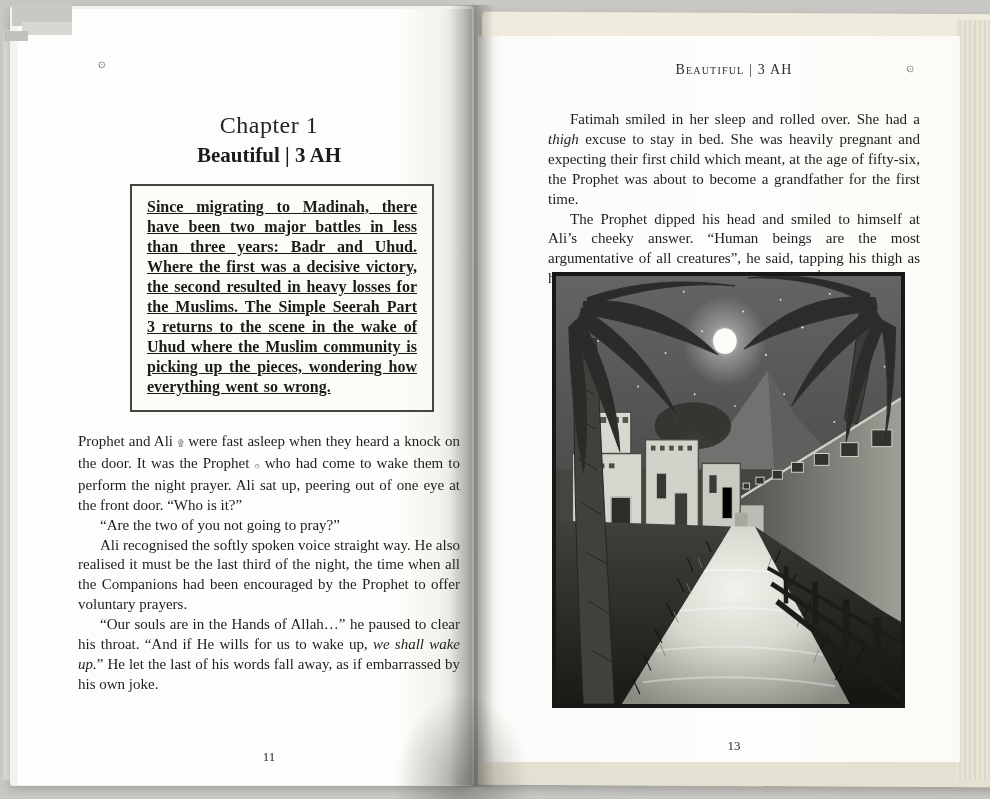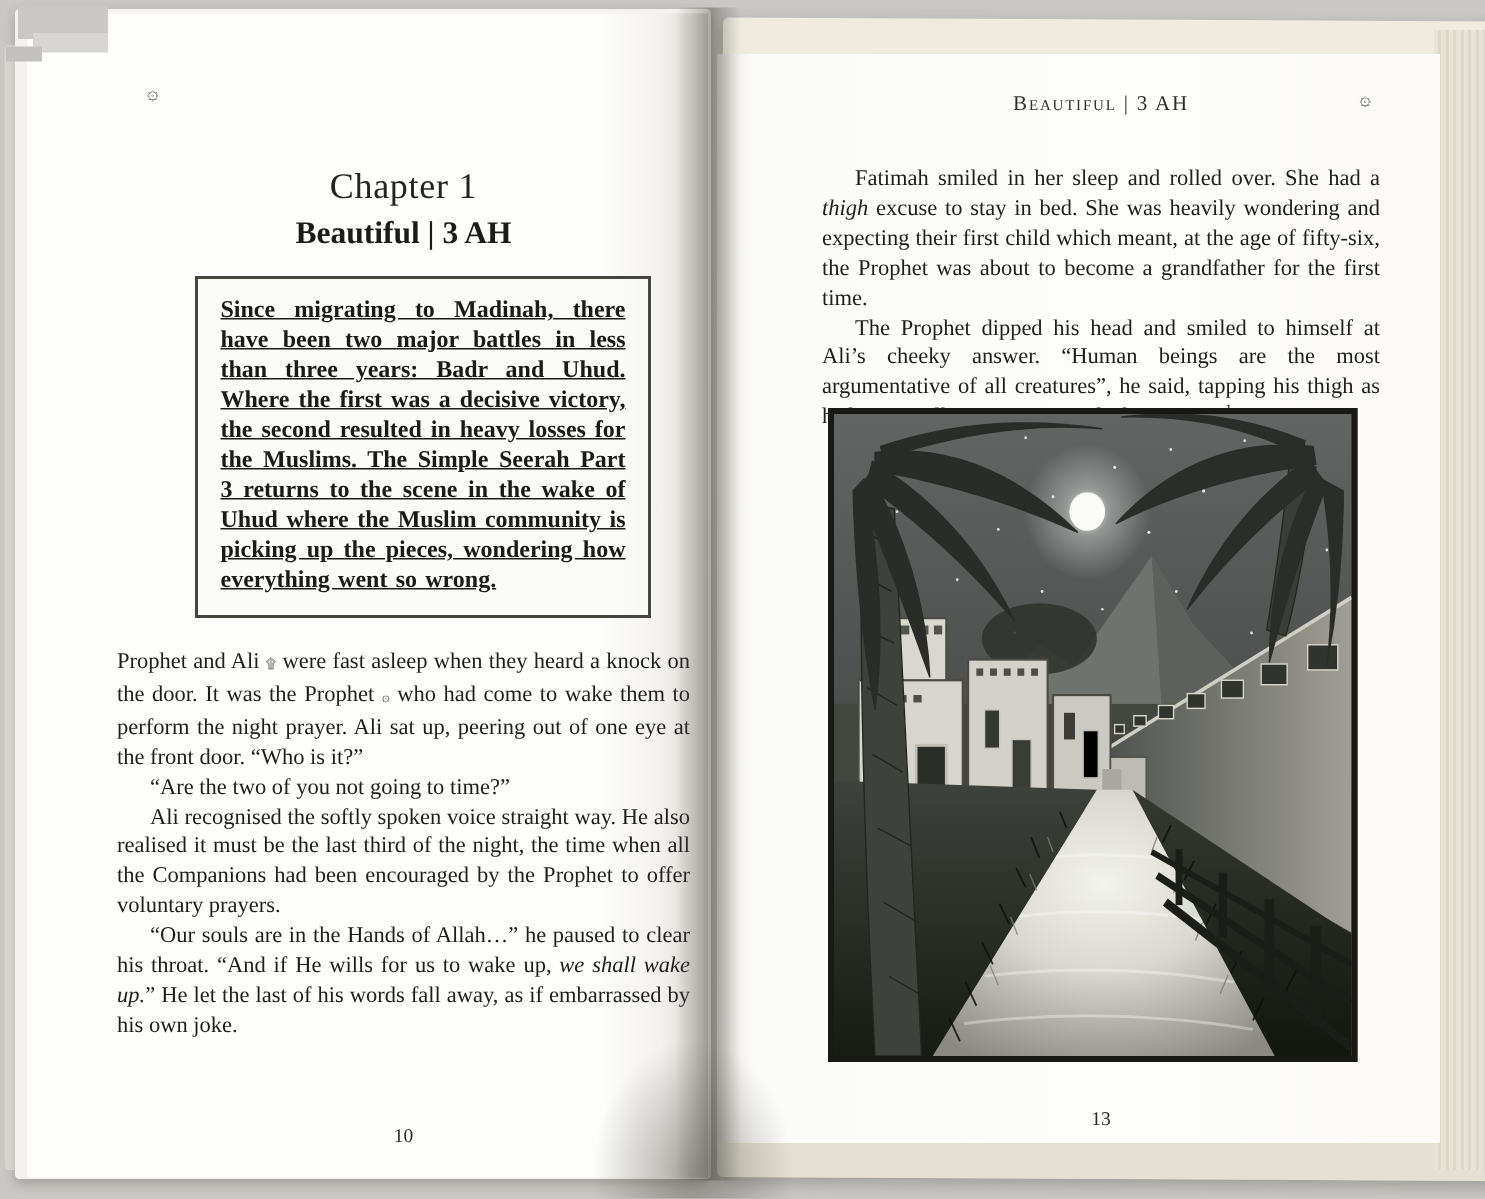--- a/index.html
+++ b/index.html
@@ -85,36 +85,36 @@
         <div class="chapter-label">Chapter 1</div>
         <div class="chapter-title">Beautiful | 3 AH</div>
       </div>
 
       <div class="intro-box">
         <div class="intro-box-text">Since migrating to Madinah, there have been two major battles in less than three years: Badr and Uhud. Where the first was a decisive victory, the second resulted in heavy losses for the Muslims. The Simple Seerah Part 3 returns to the scene in the wake of Uhud where the Muslim community is picking up the pieces, wondering how everything went so wrong.</div>
       </div>
 
       <div class="body-left">
           <p class="para"><span>Prophet and Ali </span><span class="hon">۩</span><span> were fast asleep when they heard a knock on the door. It was the Prophet </span><span class="hon">۞</span><span> who had come to wake them to perform the night prayer. Ali sat up, peering out of one eye at the front door. “Who is it?”</span></p>
-          <p class="para ind"><span>“Are the two of you not going to time?”</span></p>
+          <p class="para ind"><span>“Are the two of you not going to pray?”</span></p>
           <p class="para ind"><span>Ali recognised the softly spoken voice straight way. He also realised it must be the last third of the night, the time when all the Companions had been encouraged by the Prophet to offer voluntary prayers.</span></p>
           <p class="para ind"><span>“Our souls are in the Hands of Allah…” he paused to clear his throat. “And if He wills for us to wake up, </span><span class="it">we shall wake up.</span><span>” He let the last of his words fall away, as if embarrassed by his own joke.</span></p>
         </div>
 
-      <div class="pagenum pagenum-left">10</div>
+      <div class="pagenum pagenum-left">11</div>
     </div>
   </div>
 
   <div class="page-right">
     <div class="rp-content">
       <div class="running-header">Beautiful | 3 AH</div>
       <div class="orn orn-right">۞</div>
 
       <div class="body-right">
-          <p class="para ind"><span>Fatimah smiled in her sleep and rolled over. She had a </span><span class="it">thigh</span><span> excuse to stay in bed. She was heavily wondering and expecting their first child which meant, at the age of fifty-six, the Prophet was about to become a grandfather for the first time.</span></p>
+          <p class="para ind"><span>Fatimah smiled in her sleep and rolled over. She had a </span><span class="it">thigh</span><span> excuse to stay in bed. She was heavily pregnant and expecting their first child which meant, at the age of fifty-six, the Prophet was about to become a grandfather for the first time.</span></p>
           <p class="para ind"><span>The Prophet dipped his head and smiled to himself at Ali’s cheeky answer. “Human beings are the most argumentative of all creatures”, he said, tapping his thigh as he began walking away towards the mosque.</span><span class="sup">1</span></p>
         </div>
 
       <div class="illo-frame">
         <svg width="345" height="428" viewBox="0 0 378 434" preserveAspectRatio="none" role="img" aria-label="Moonlit night scene of a village street: palm trees at both top corners, a bright moon and stars over a mountain, white adobe houses on the left, a long wall with windows on the right, a glowing path down the middle and a wooden fence">
           <defs>
             <linearGradient id="gSky" x1="0" y1="0" x2="0" y2="1">
               <stop offset="0" stop-color="#626563"></stop>
               <stop offset="0.6" stop-color="#525553"></stop>
               <stop offset="1" stop-color="#474a48"></stop>

